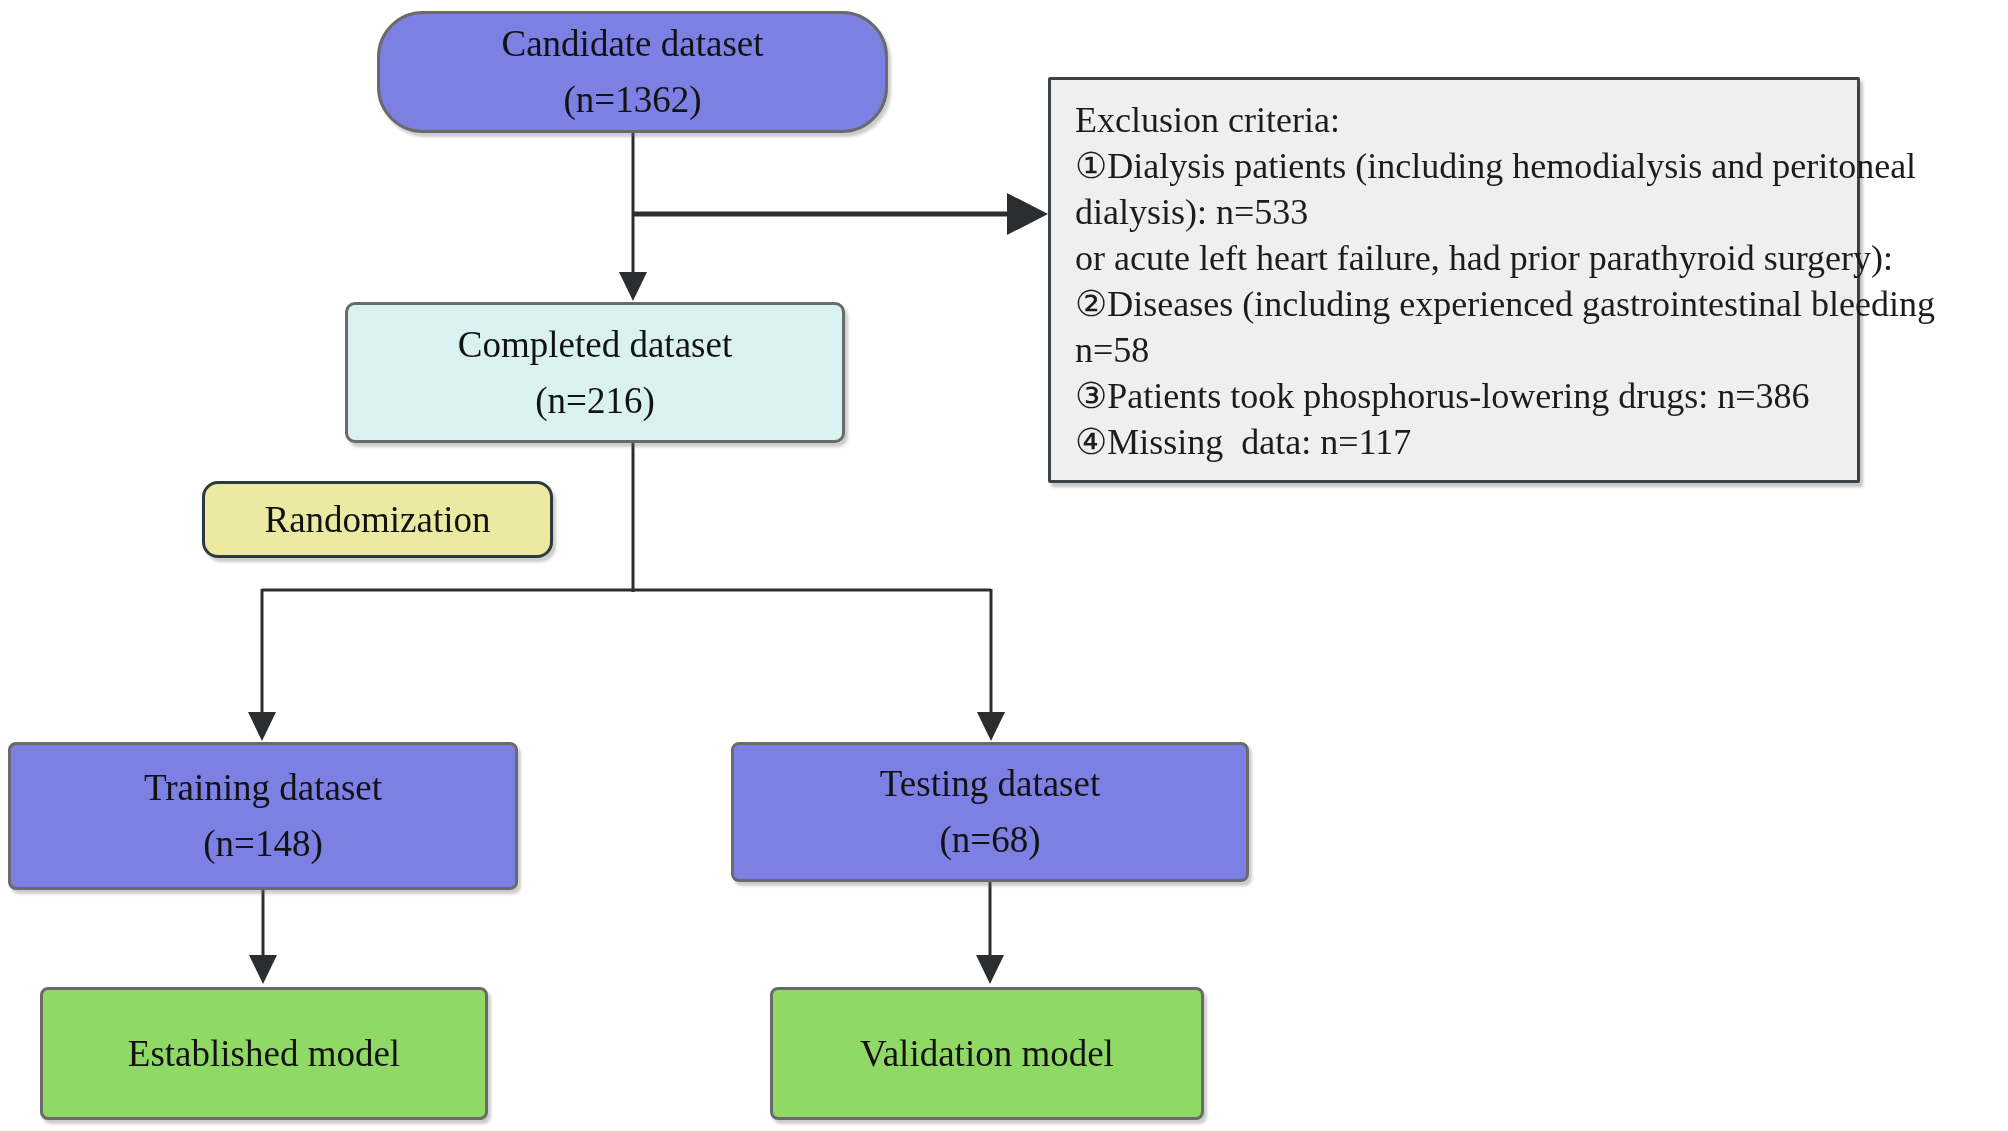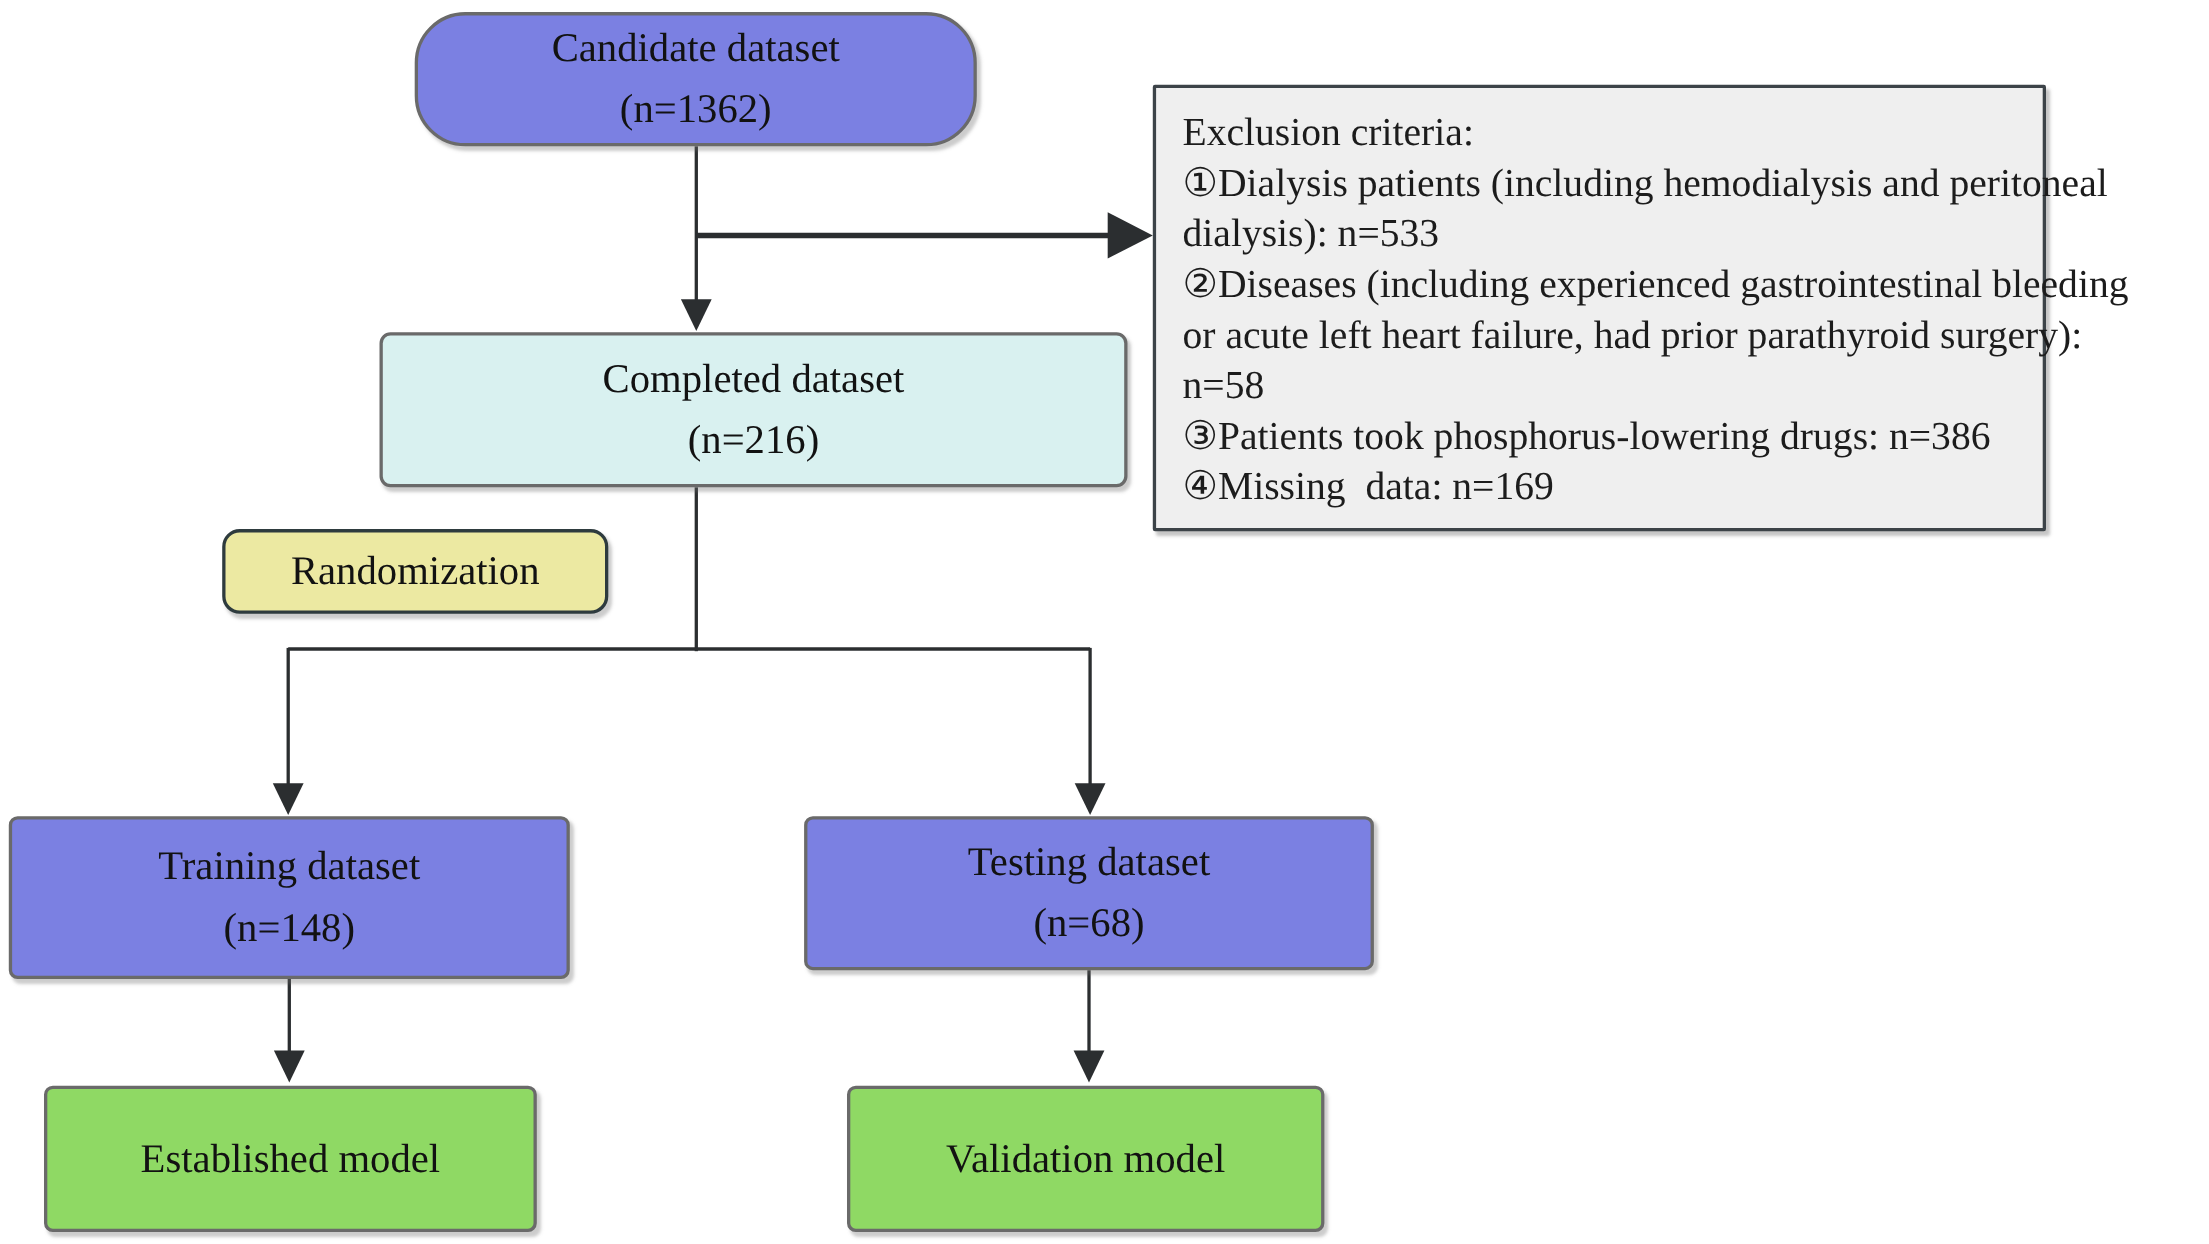--- a/index.html
+++ b/index.html
@@ -23,21 +23,21 @@
   }
   .node .line1{font-size:37px;line-height:56px;white-space:nowrap;}
   .node .line2{font-size:37px;line-height:56px;white-space:nowrap;}
   .gray-border{border:3px solid #6a6a6a;}
   .purple{background:#7b80e2;}
   .cyan{background:#d9f1f0;}
   .green{background:#8fd964;}
   .yellow{background:#ece9a2;}
 
   #node-candidate{left:377px;top:11px;width:511px;height:122px;border-radius:46px;}
-  #node-completed{left:345px;top:302px;width:680px;height:141px;border-radius:10px;}
+  #node-completed{left:345px;top:302px;width:500px;height:141px;border-radius:10px;}
   #node-randomization{left:202px;top:481px;width:351px;height:77px;border-radius:16px;
                       border:3px solid #2e3b3e;}
   #node-training{left:8px;top:742px;width:510px;height:148px;border-radius:8px;}
   #node-testing{left:731px;top:742px;width:518px;height:140px;border-radius:8px;}
   #node-established{left:40px;top:987px;width:448px;height:133px;border-radius:8px;}
   #node-validation{left:770px;top:987px;width:434px;height:133px;border-radius:8px;}
 
   #node-exclusion{
     left:1048px;top:77px;width:812px;height:406px;
     background:#efefef;
@@ -84,25 +84,25 @@
 
   <div id="node-candidate" class="node purple gray-border">
     <div class="line1">Candidate dataset</div>
     <div class="line2">(n=1362)</div>
   </div>
 
   <div id="node-exclusion" class="node">
     <div class="xline">Exclusion criteria:</div>
     <div class="xline">①Dialysis patients (including hemodialysis and peritoneal</div>
     <div class="xline">dialysis): n=533</div>
+    <div class="xline">or acute left heart failure, had prior parathyroid surgery):</div>
     <div class="xline">②Diseases (including experienced gastrointestinal bleeding</div>
-    <div class="xline">or acute left heart failure, had prior parathyroid surgery):</div>
     <div class="xline">n=58</div>
     <div class="xline">③Patients took phosphorus-lowering drugs: n=386</div>
-    <div class="xline">④Missing  data: n=169</div>
+    <div class="xline">④Missing  data: n=117</div>
   </div>
 
   <div id="node-completed" class="node cyan gray-border">
     <div class="line1">Completed dataset</div>
     <div class="line2">(n=216)</div>
   </div>
 
   <div id="node-randomization" class="node yellow">
     <div class="line1">Randomization</div>
   </div>

